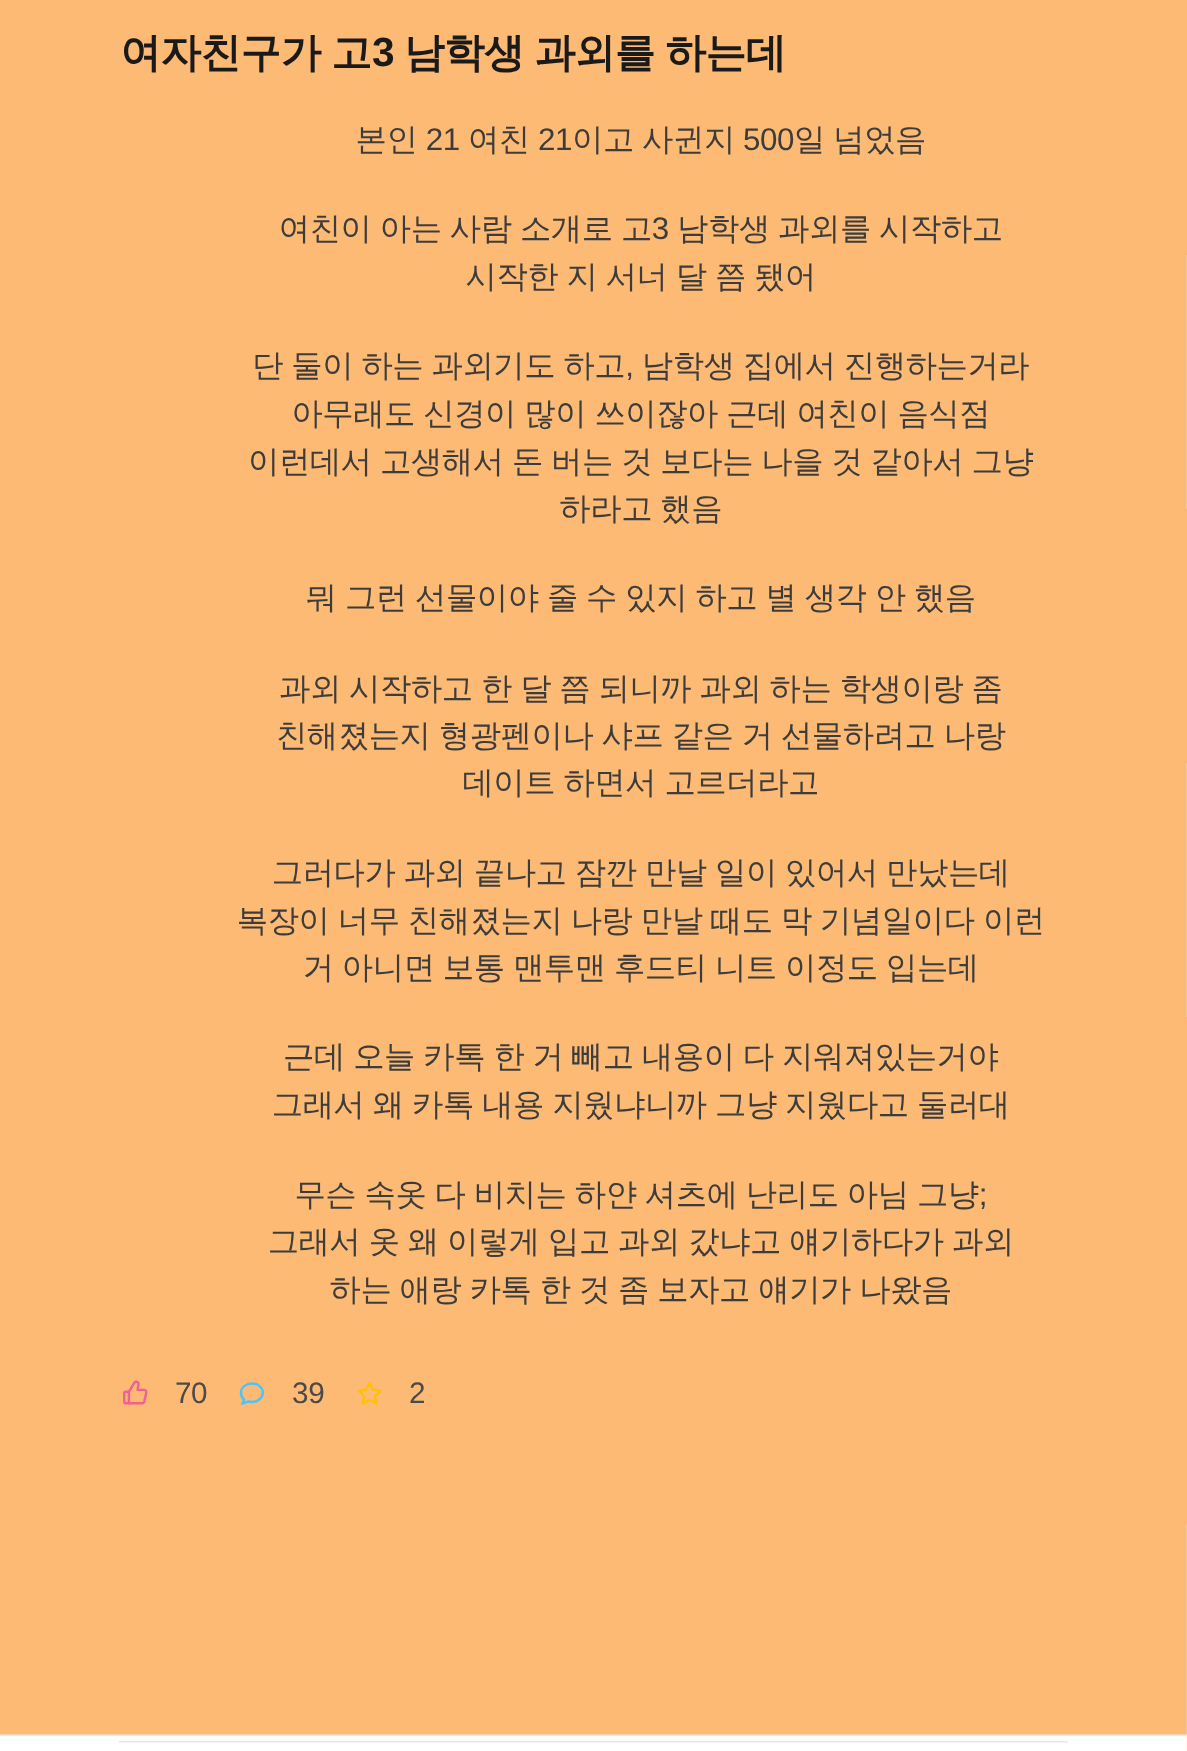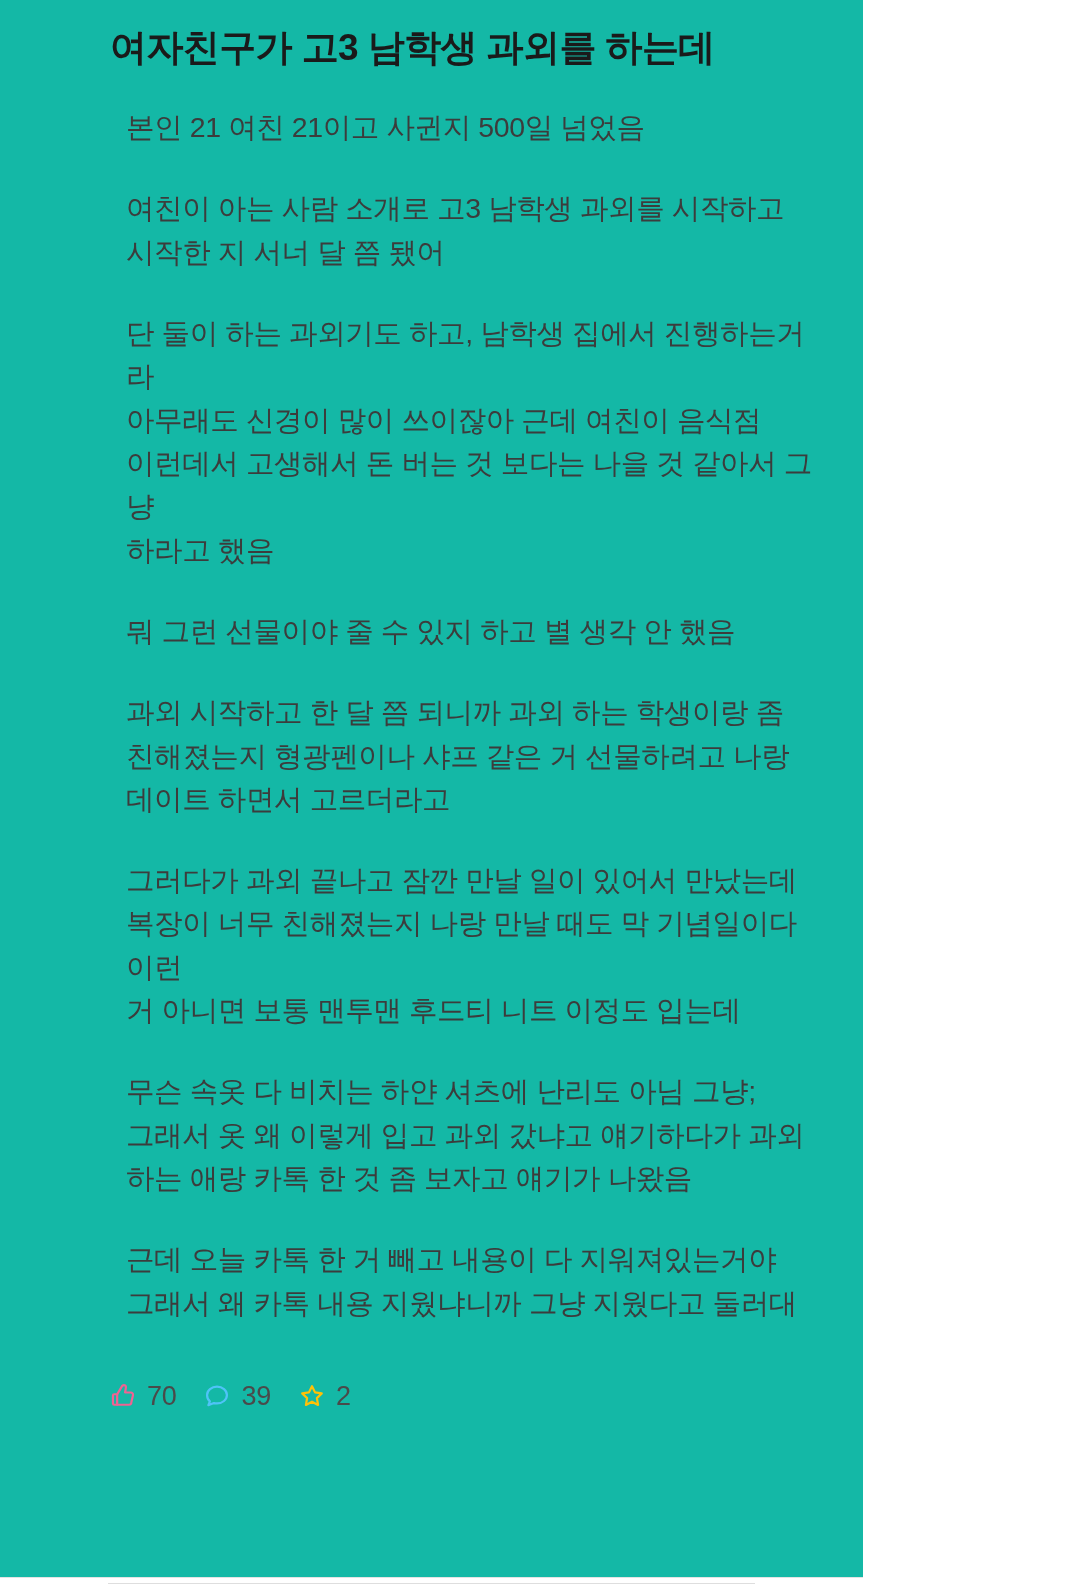--- a/index.html
+++ b/index.html
@@ -8,24 +8,24 @@
     background: #ffffff;
   }
   body {
     font-family: "Liberation Sans", "DejaVu Sans", sans-serif;
     width: 1079px;
     min-height: 1592px;
     position: relative;
     -webkit-font-smoothing: antialiased;
   }
   .page {
-    width: 863px;
+    width: 1079px;
     min-height: 1592px;
     box-sizing: border-box;
-    background: #14b8a6;
+    background: #fdba74;
     position: relative;
     padding: 0 0 0 0;
   }
   .post-title {
     font-size: 37px;
     font-weight: bold;
     color: #1a1a1a;
     letter-spacing: -0.6px;
     line-height: 1.3;
     padding: 24px 40px 0 110px;
@@ -34,34 +34,35 @@
   .post-body {
     padding: 34px 40px 0 110px;
     font-size: 28.5px;
     line-height: 1.52;
     color: #3c3c3c;
     letter-spacing: -0.4px;
   }
   .para {
     margin: 0 0 38px 16px;
     white-space: pre-line;
+    text-align: center;
   }
   .para:last-child {
     margin-bottom: 0;
   }
   .footer-stats {
     display: flex;
     align-items: center;
     gap: 26px;
     padding: 56px 40px 0 108px;
   }
   .stat {
     display: flex;
     align-items: center;
-    gap: 9px;
+    gap: 21px;
     font-size: 27px;
     color: #4a4a4a;
     letter-spacing: -0.3px;
   }
   .stat .glyph {
     display: inline-flex;
     align-items: center;
     justify-content: center;
     width: 30px;
     height: 30px;
@@ -103,25 +104,25 @@
 아무래도 신경이 많이 쓰이잖아 근데 여친이 음식점
 이런데서 고생해서 돈 버는 것 보다는 나을 것 같아서 그냥
 하라고 했음</p>
     <p class="para">뭐 그런 선물이야 줄 수 있지 하고 별 생각 안 했음</p>
     <p class="para">과외 시작하고 한 달 쯤 되니까 과외 하는 학생이랑 좀
 친해졌는지 형광펜이나 샤프 같은 거 선물하려고 나랑
 데이트 하면서 고르더라고</p>
     <p class="para">그러다가 과외 끝나고 잠깐 만날 일이 있어서 만났는데
 복장이 너무 친해졌는지 나랑 만날 때도 막 기념일이다 이런
 거 아니면 보통 맨투맨 후드티 니트 이정도 입는데</p>
+    <p class="para">근데 오늘 카톡 한 거 빼고 내용이 다 지워져있는거야
+그래서 왜 카톡 내용 지웠냐니까 그냥 지웠다고 둘러대</p>
     <p class="para">무슨 속옷 다 비치는 하얀 셔츠에 난리도 아님 그냥;
 그래서 옷 왜 이렇게 입고 과외 갔냐고 얘기하다가 과외
 하는 애랑 카톡 한 것 좀 보자고 얘기가 나왔음</p>
-    <p class="para">근데 오늘 카톡 한 거 빼고 내용이 다 지워져있는거야
-그래서 왜 카톡 내용 지웠냐니까 그냥 지웠다고 둘러대</p>
   </div>
 
   <div class="footer-stats">
 
     <div class="stat">
       <span class="glyph">
         <svg width="28" height="28" viewBox="0 0 24 24" fill="none" stroke="#f06292" stroke-width="1.9" stroke-linecap="round" stroke-linejoin="round">
           <path d="M7 10.5v9H4.4a1 1 0 0 1-1-1v-7a1 1 0 0 1 1-1H7z"></path>
           <path d="M7 10.5l4.2-7a1.8 1.8 0 0 1 3.3 1.3L13.8 9h4.9a1.9 1.9 0 0 1 1.85 2.35l-1.4 6A1.9 1.9 0 0 1 17.3 19.5H7"></path>
         </svg>

